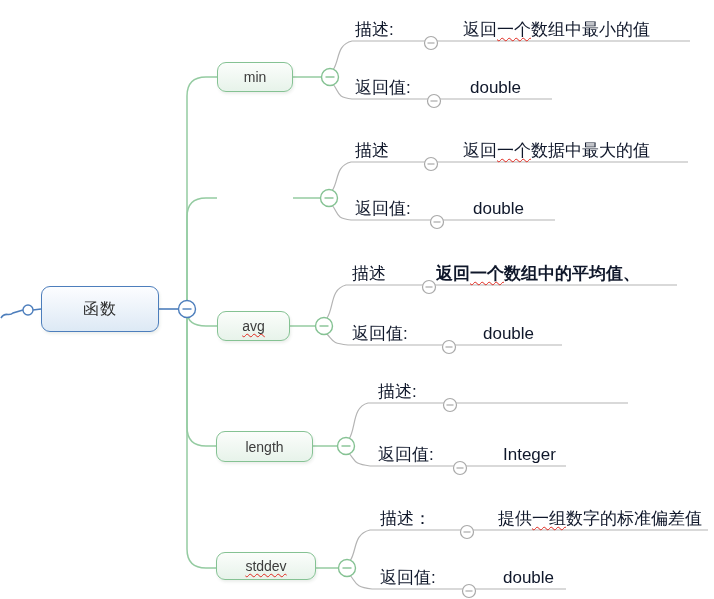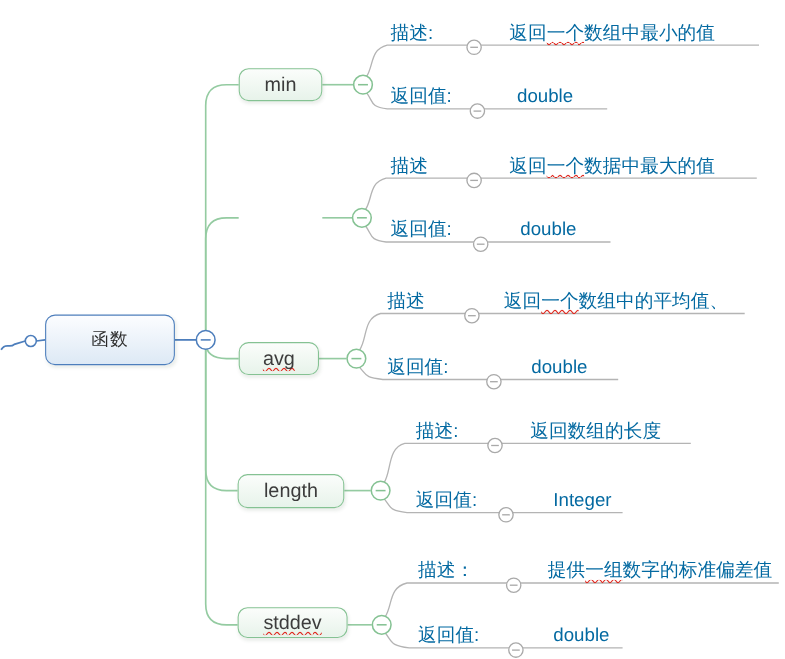--- a/index.html
+++ b/index.html
@@ -30,24 +30,24 @@
     box-shadow:1px 2px 3px rgba(60,90,60,.10);
   }
   .root{
     border:1.6px solid var(--blue);
     background:linear-gradient(180deg,var(--root-fill-top),var(--root-fill-bottom));
     font-size:16px;color:#2c2c2c;letter-spacing:1px;
   }
   .child{
     border:1.4px solid var(--green-border);
     background:linear-gradient(180deg,var(--child-fill-top),var(--child-fill-bottom));
-    font-size:18px;color:var(--text-dark);
+    font-size:14px;color:var(--text-dark);
   }
   .leaf{
-    position:absolute;font-size:17px;line-height:20px;white-space:nowrap;color:#0369a1;
+    position:absolute;font-size:17px;line-height:20px;white-space:nowrap;color:#0f172a;
   }
   .sq{
     text-decoration:underline;text-decoration-style:wavy;
     text-decoration-color:var(--squiggle-red);text-decoration-thickness:1px;
     text-underline-offset:2px;text-decoration-skip-ink:none;
   }
 </style>
 </head>
 <body>
 
@@ -170,26 +170,25 @@
   <span class="leaf" style="left:463px;top:20px;"><span>返回</span><span class="sq">一个</span><span>数组中最小的值</span></span>
   <span class="leaf" style="left:355px;top:78px;">返回值:</span>
   <span class="leaf" style="left:470px;top:78px;">double</span>
 
   <span class="leaf" style="left:355px;top:141px;">描述</span>
   <span class="leaf" style="left:463px;top:141px;"><span>返回</span><span class="sq">一个</span><span>数据中最大的值</span></span>
   <span class="leaf" style="left:355px;top:199px;">返回值:</span>
   <span class="leaf" style="left:473px;top:199px;">double</span>
 
   <span class="leaf" style="left:352px;top:264px;">描述</span>
-  <span class="leaf" style="left:458px;top:264px;"><span>返回</span><span class="sq">一个</span><span>数组中的平均值、</span></span>
+  <span class="leaf" style="left:436px;top:264px;font-weight:bold;"><span>返回</span><span class="sq">一个</span><span>数组中的平均值、</span></span>
   <span class="leaf" style="left:352px;top:324px;">返回值:</span>
   <span class="leaf" style="left:483px;top:324px;">double</span>
 
   <span class="leaf" style="left:378px;top:382px;">描述:</span>
-  <span class="leaf" style="left:482px;top:382px;"><span></span><span class="sq"></span><span>返回数组的长度</span></span>
   <span class="leaf" style="left:378px;top:445px;">返回值:</span>
   <span class="leaf" style="left:503px;top:445px;">Integer</span>
 
   <span class="leaf" style="left:380px;top:509px;">描述：</span>
   <span class="leaf" style="left:498px;top:509px;"><span>提供</span><span class="sq">一组</span><span>数字的标准偏差值</span></span>
   <span class="leaf" style="left:380px;top:568px;">返回值:</span>
   <span class="leaf" style="left:503px;top:568px;">double</span>
 
 </div>
 

